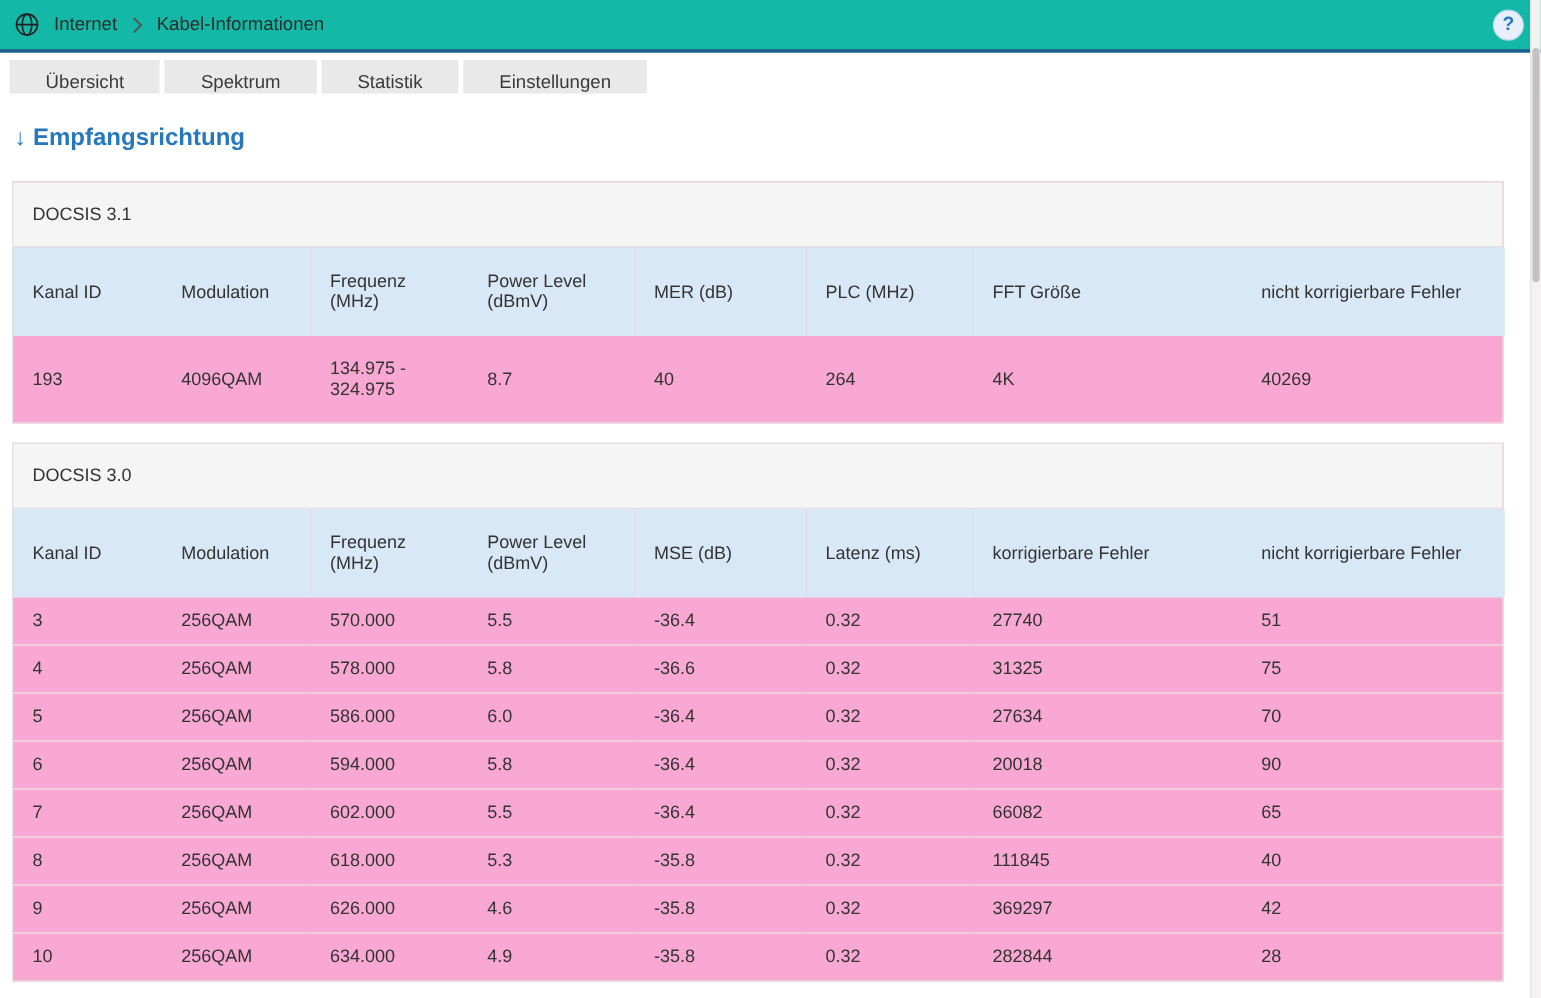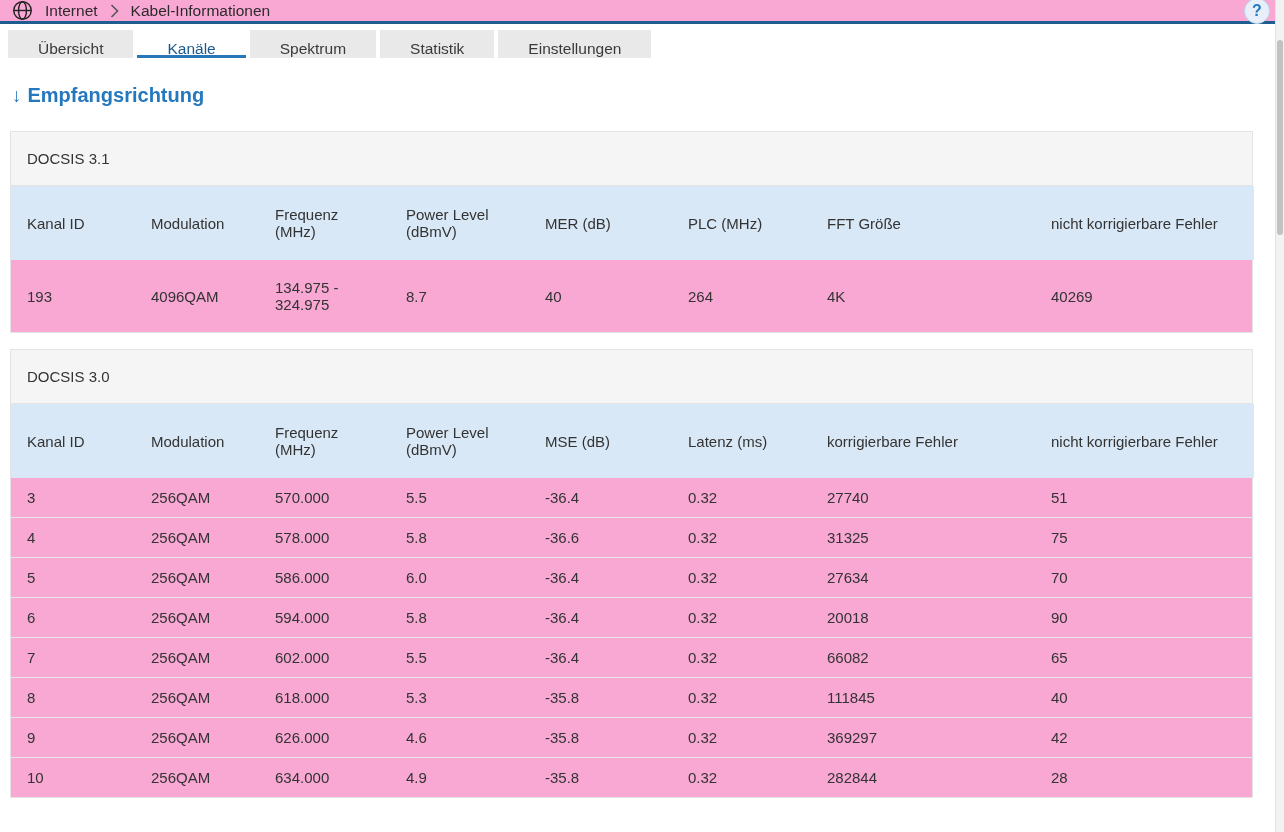--- a/index.html
+++ b/index.html
@@ -5,26 +5,26 @@
   * { box-sizing: border-box; margin: 0; padding: 0; }
   html, body { width: 1284px; height: 832px; overflow: hidden; }
   body {
     font-family: "Liberation Sans", "DejaVu Sans", sans-serif;
     background: #ffffff;
     color: #333;
     position: relative;
   }
   
   .topbar {
-    height: 24px;
+    height: 44px;
     display: flex;
     align-items: center;
     padding: 0 14px 0 12px;
     border-bottom: 3px solid #1d5d8f;
-    background: #f9a8d4;
+    background: #14b8a6;
   }
   .breadcrumb { display: flex; align-items: center; gap: 10px; font-size: 15.5px; color: #2b2b2b; }
   .breadcrumb .globe { display: inline-flex; margin-right: 2px; }
   .crumb-sep { display: inline-flex; margin: 0 2px; }
   .topbar .spacer { flex: 1; }
   .help-btn {
     width: 26px; height: 26px; border-radius: 50%;
     background: #e7f0fa; border: 1px solid #b9d4ec;
     color: #2577be; font-weight: bold; font-size: 16px;
     display: flex; align-items: center; justify-content: center;
@@ -139,21 +139,20 @@
     <span>Kabel-Informationen</span>
   </div>
   <div class="spacer"></div>
   <div class="help-btn">
     <span>?</span>
   </div>
 </div>
 
 <div class="tabs">
     <div class="tab">Übersicht</div>
-    <div class="tab active">Kanäle</div>
     <div class="tab">Spektrum</div>
     <div class="tab">Statistik</div>
     <div class="tab">Einstellungen</div>
   </div>
 
 <div class="content">
   <div class="section-heading">
     <span class="arrow">↓</span>
     <span>Empfangsrichtung</span>
   </div>

